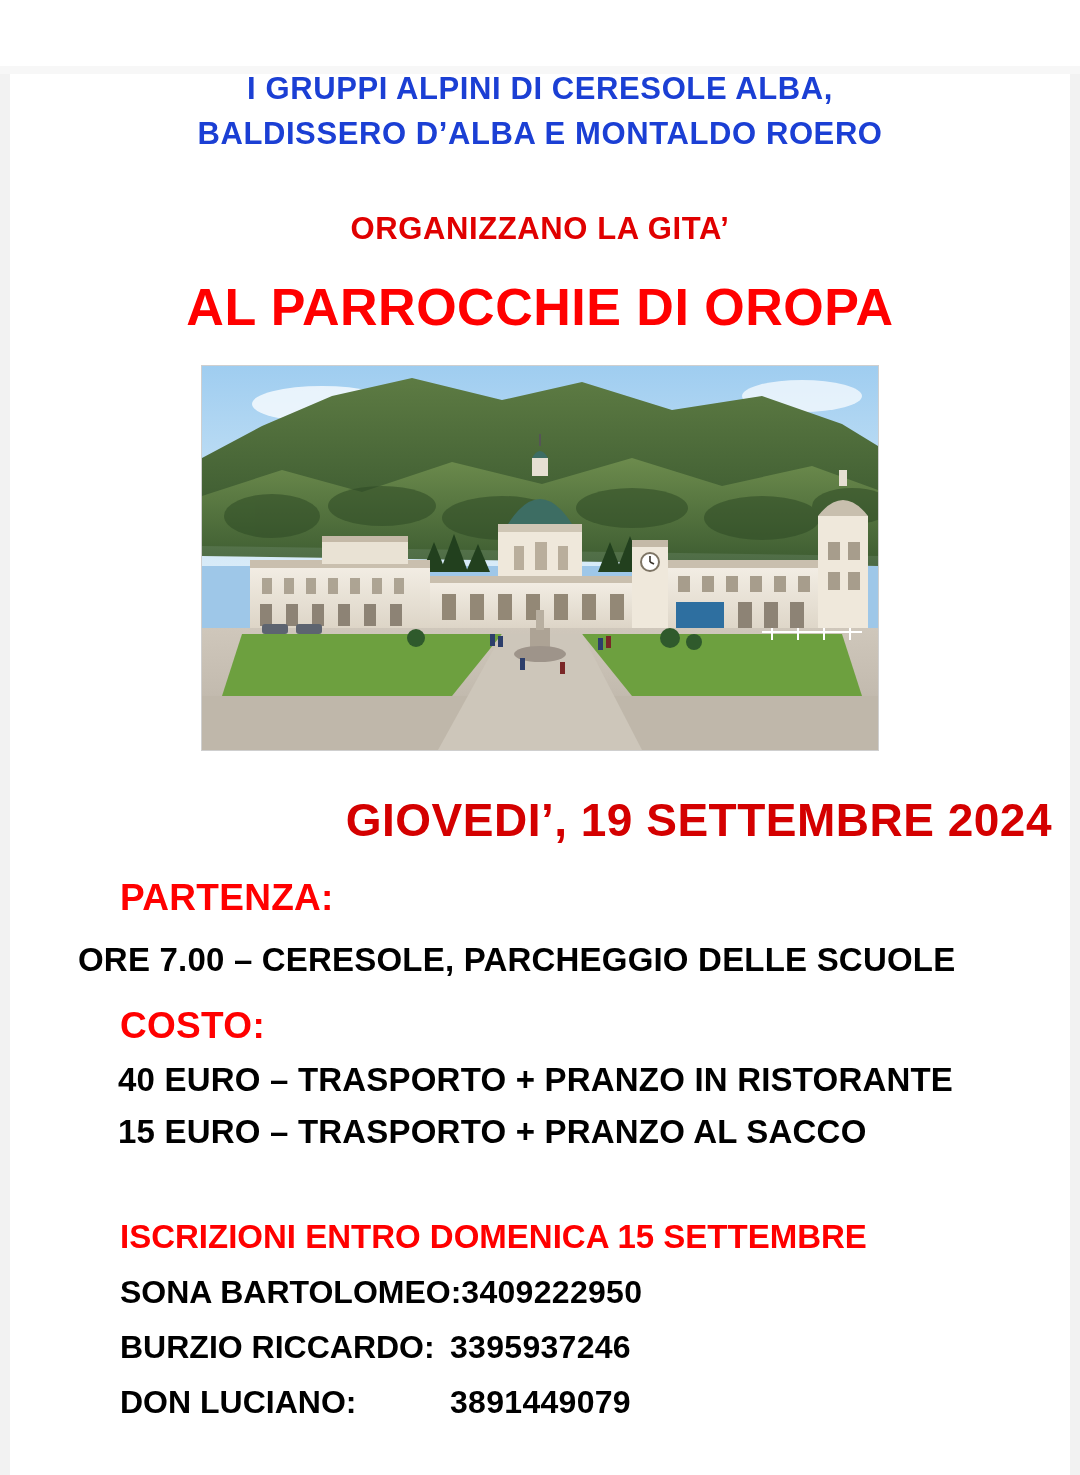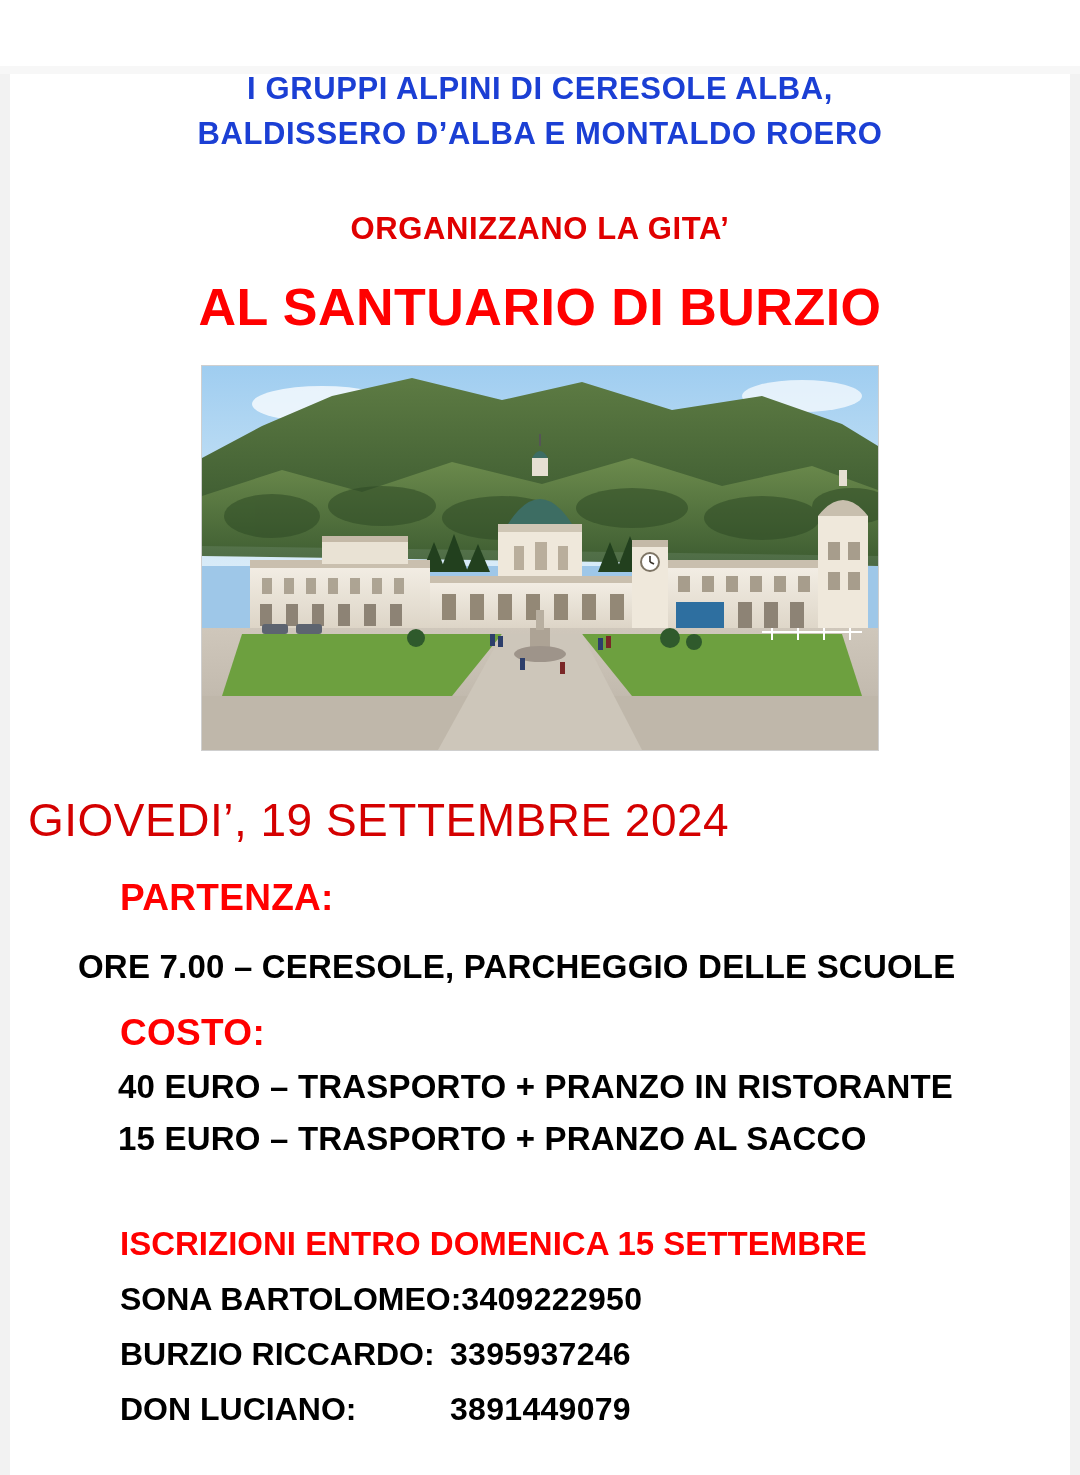--- a/index.html
+++ b/index.html
@@ -83,23 +83,23 @@
     height: 384px;
     margin: 28px auto 0 auto;
     position: relative;
     overflow: hidden;
     border: 1px solid #cfcfcf;
     background: #9ec7e8;
   }
   .photo-svg { display: block; width: 100%; height: 100%; }
 
   .date-line {
-    text-align: left;
+    text-align: right;
     color: #d40000;
-    font-weight: normal;
+    font-weight: bold;
     font-size: 46px;
     letter-spacing: 0.5px;
     margin-top: 42px;
   }
 
   .details {
     margin-top: 30px;
     padding-left: 92px;
   }
   .label-red {
@@ -107,21 +107,21 @@
     font-weight: bold;
     font-size: 37px;
     letter-spacing: 0.3px;
     margin-top: 26px;
   }
   .line-black {
     color: #000000;
     font-weight: bold;
     font-size: 33px;
     letter-spacing: 0.2px;
-    margin-top: 29px;
+    margin-top: 22px;
   }
   .depart-line {
     margin-left: -42px;
   }
   .cost-line {
     margin-left: -2px;
     margin-top: 14px;
   }
   .signup-line {
     color: #ff0000;
@@ -157,21 +157,21 @@
 
   <div class="content">
 
     <div class="header-block">
       <div class="header-line">I GRUPPI ALPINI DI CERESOLE ALBA,</div>
       <div class="header-line">BALDISSERO D’ALBA E MONTALDO ROERO</div>
     </div>
 
     <div class="organize-line">ORGANIZZANO LA GITA’</div>
 
-    <div class="title-line">AL SANTUARIO DI BURZIO</div>
+    <div class="title-line">AL PARROCCHIE DI OROPA</div>
 
     <div class="photo-wrap">
       <svg class="photo-svg" viewBox="0 0 676 384" preserveAspectRatio="none">
         <defs>
           <linearGradient id="sky" x1="0" y1="0" x2="0" y2="1">
             <stop offset="0%" stop-color="#9fcdf0"></stop>
             <stop offset="100%" stop-color="#d8ebf8"></stop>
           </linearGradient>
           <linearGradient id="mount" x1="0" y1="0" x2="0" y2="1">
             <stop offset="0%" stop-color="#5d7b43"></stop>

